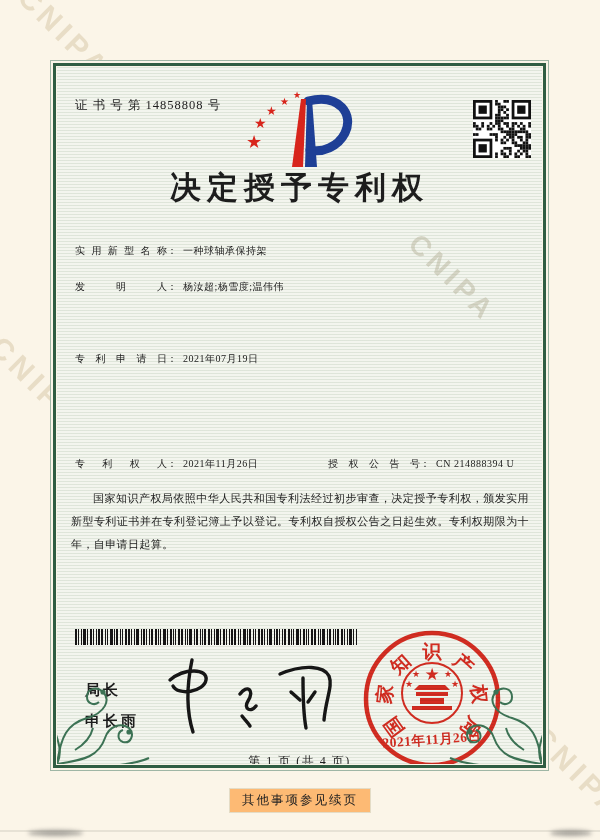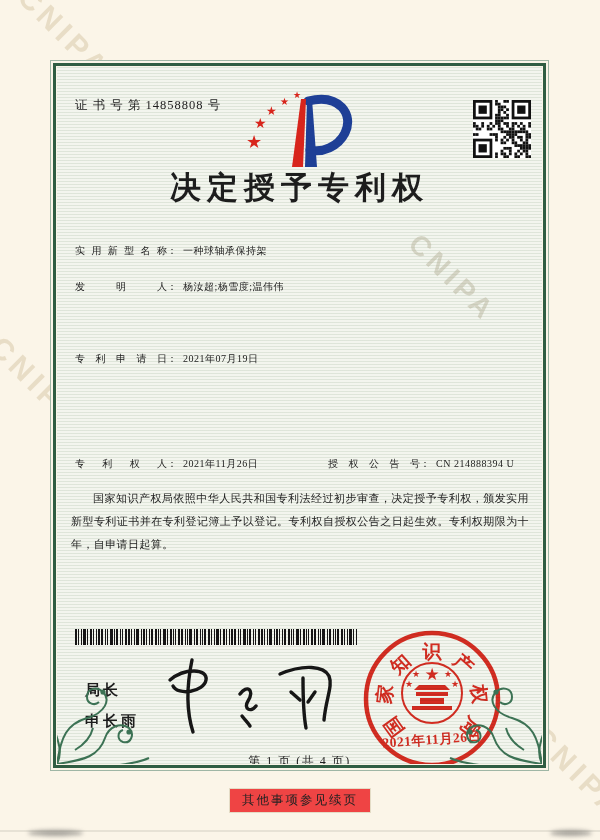--- a/index.html
+++ b/index.html
@@ -59,21 +59,21 @@
     position:absolute;left:50%;top:104px;width:160px;margin-left:-80px;text-align:center;
     color:#df2318;font-weight:700;font-size:13.5px;letter-spacing:.5px;transform:rotate(-4deg);
   }
   .pageinfo{position:absolute;left:0;top:686px;width:100%;text-align:center;font-size:12px;letter-spacing:1.5px;}
   .corner{position:absolute;bottom:-6px;z-index:3;pointer-events:none;}
   .corner.left{left:-6px;}
   .corner.right{right:-6px;transform:scaleX(-1);}
   .footnote{
     position:absolute;left:50%;top:788px;transform:translateX(-50%);z-index:2;
     font-size:12.5px;letter-spacing:2px;color:#222;
-    background:#ef4444;border:1px solid #e4dcc6;padding:3px 12px;white-space:nowrap;
+    background:#fdba74;border:1px solid #e4dcc6;padding:3px 12px;white-space:nowrap;
   }
   .scanmark{position:absolute;background:rgba(60,60,60,.45);border-radius:50%;filter:blur(2px);z-index:4;}
   .scanline{position:absolute;left:0;top:830px;width:600px;height:2px;background:rgba(90,90,80,.12);z-index:4;}
 </style>
 </head>
 <body>
 
 <span class="wm" style="left:6px;top:16px;">CNIPA</span>
 <span class="wm" style="left:-22px;top:366px;">CNIPA</span>
 <span class="wm" style="left:520px;top:756px;">CNIPA</span>

